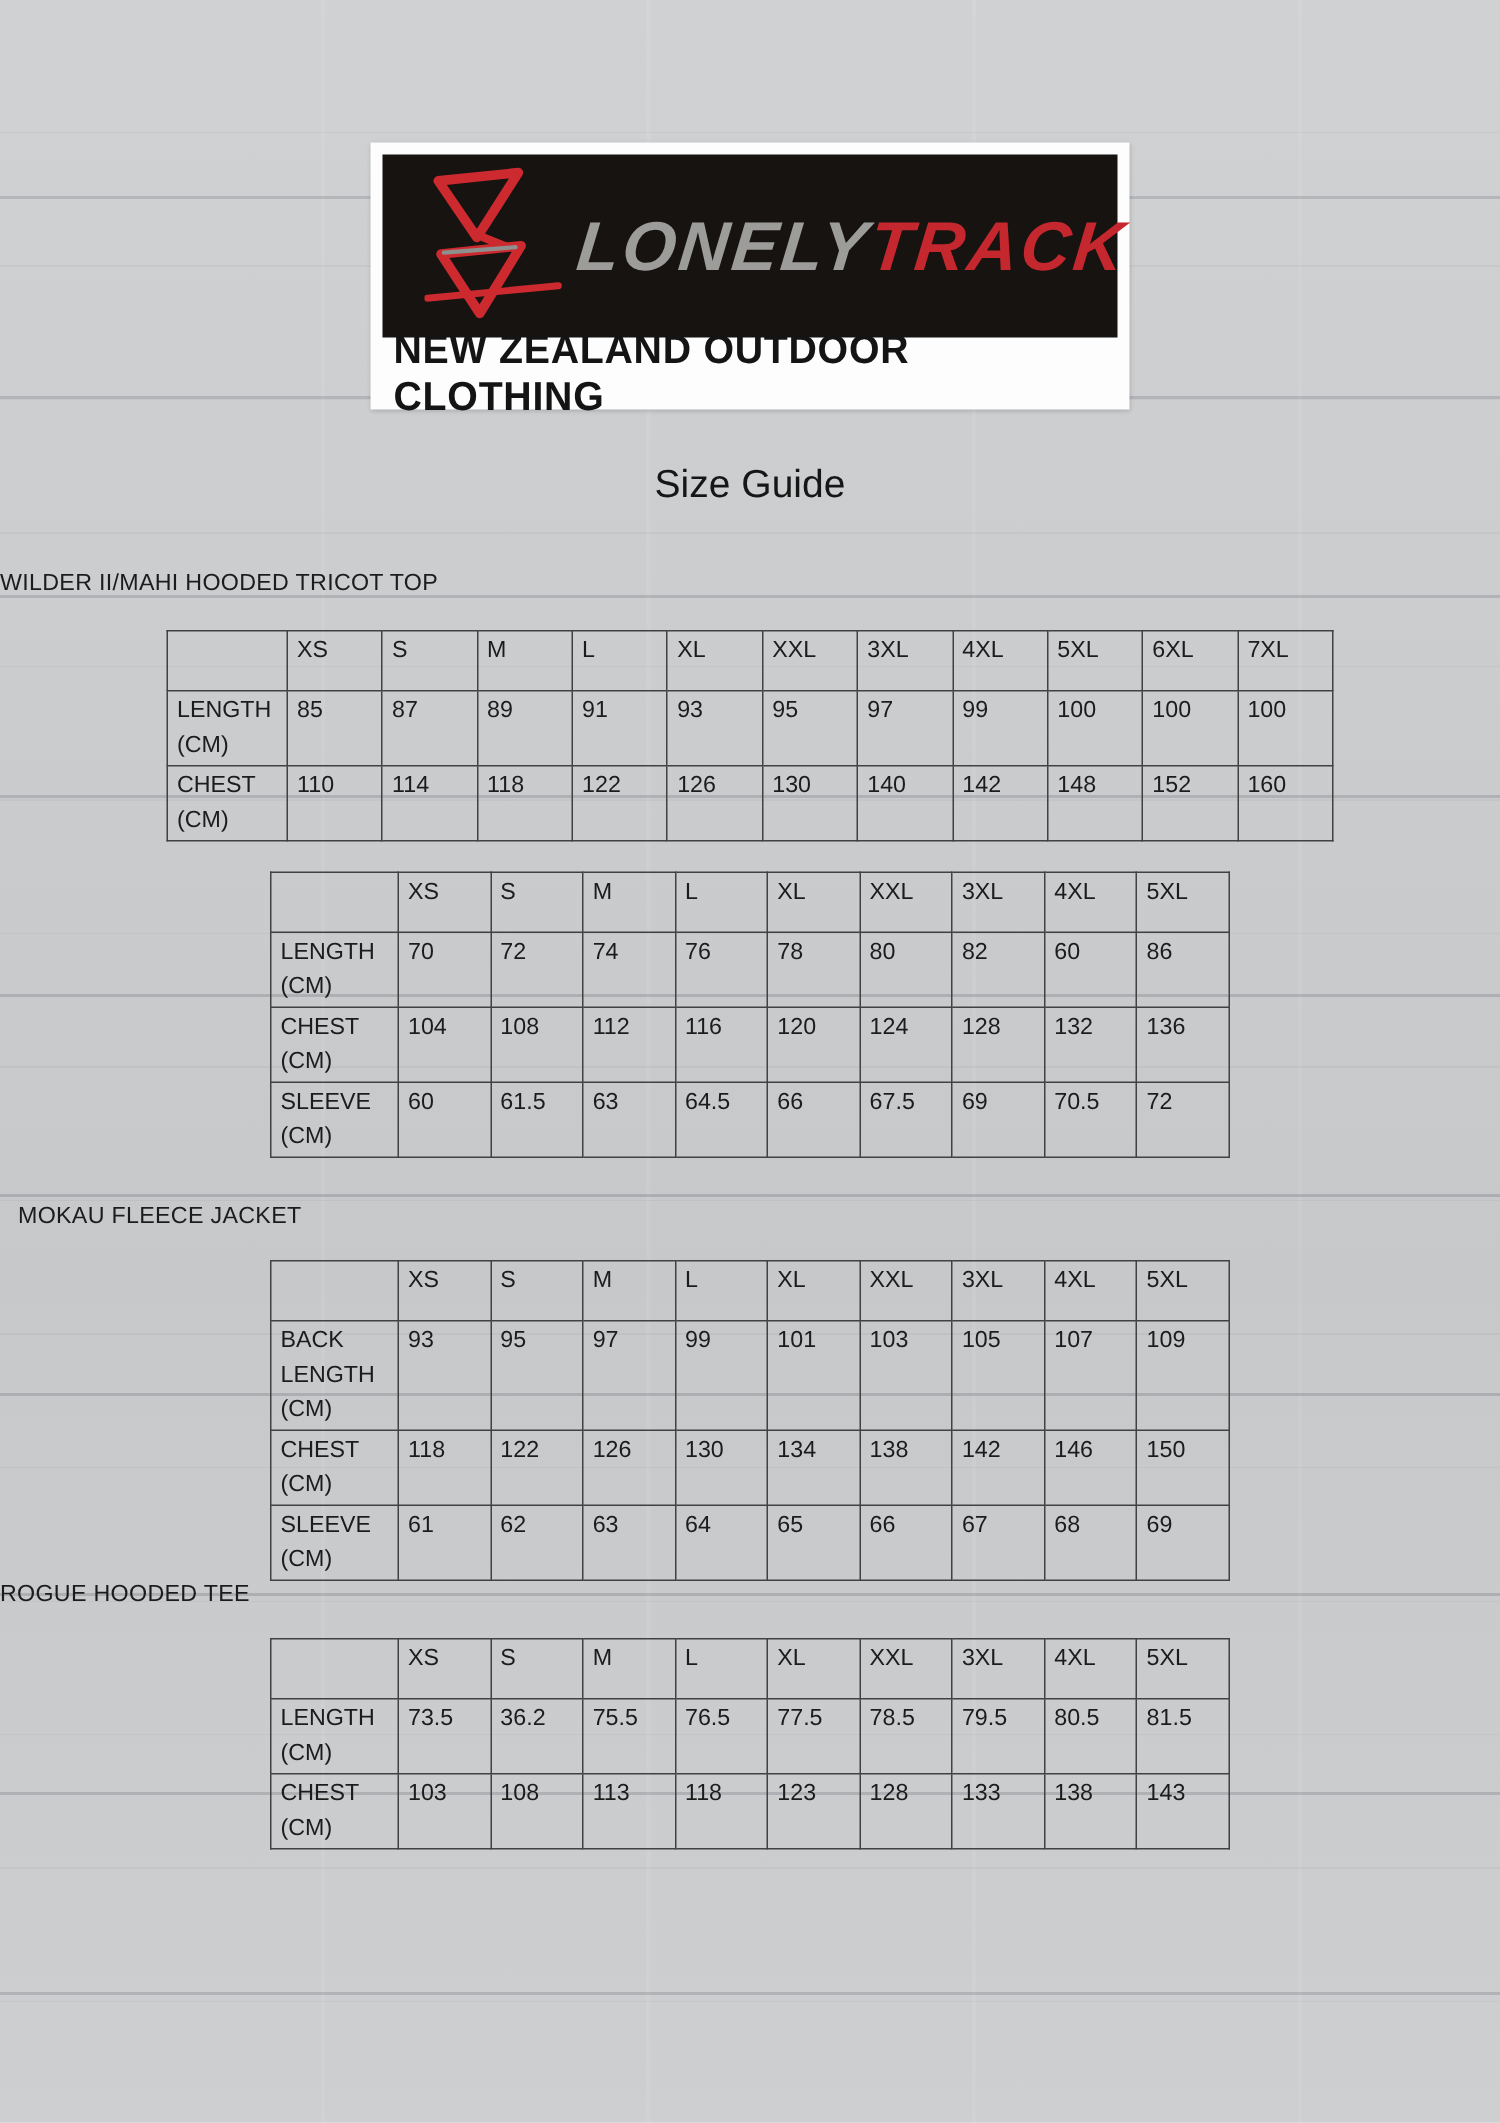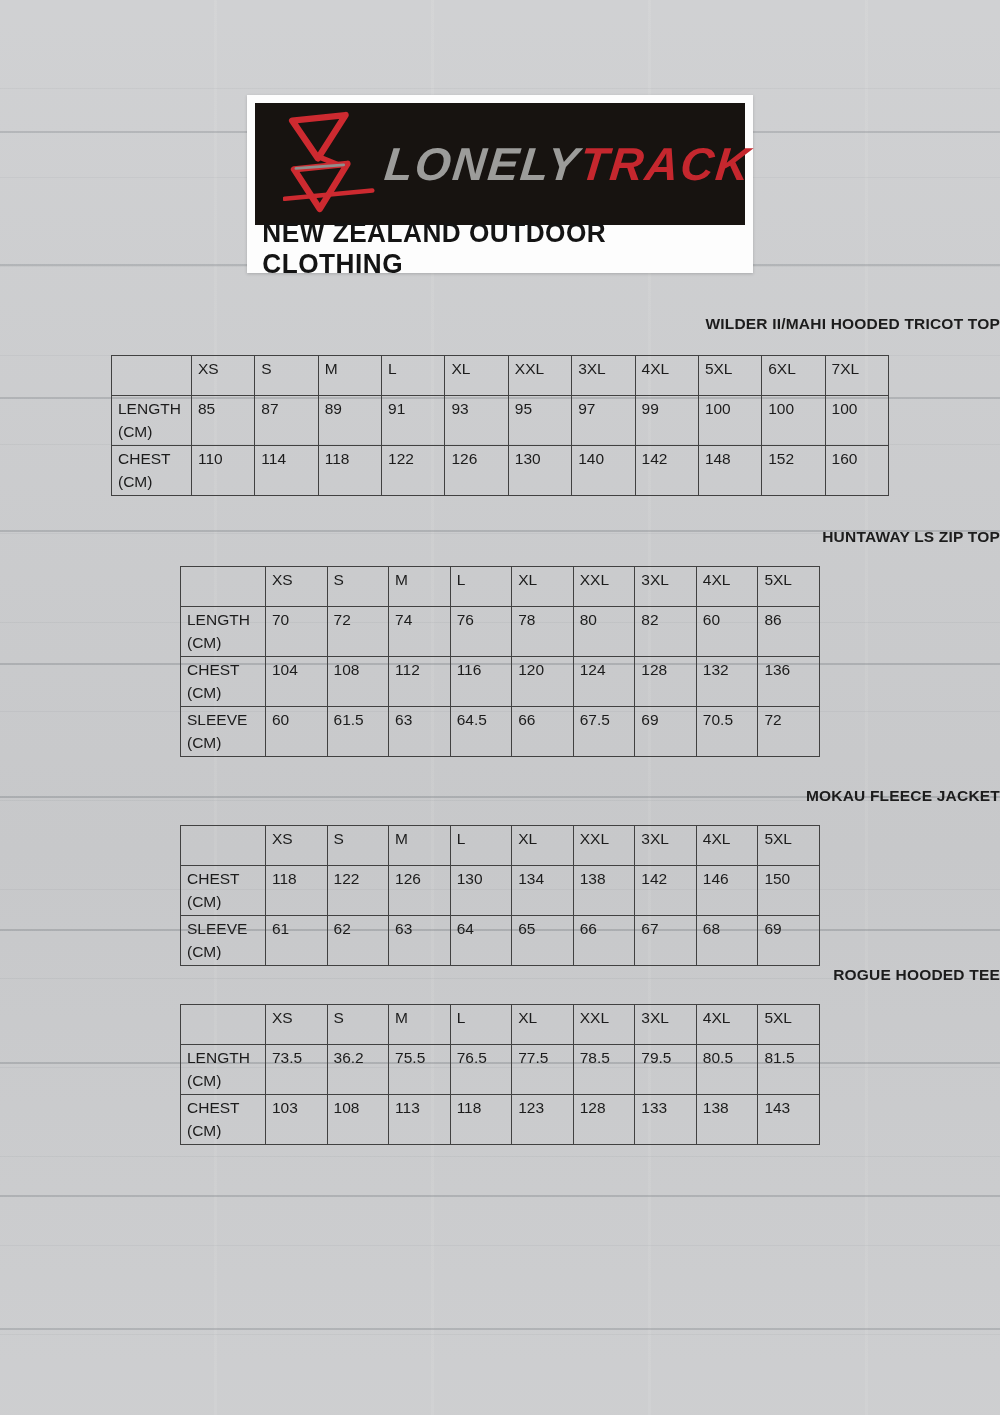--- a/index.html
+++ b/index.html
@@ -60,29 +60,29 @@
 
   
   .size-guide-title {
     margin-top: 34px;
     text-align: center;
     font-size: 26px;
     font-weight: 400;
     color: #161616;
   }
   .table-title {
-    text-align: right;
+    text-align: left;
     font-size: 15.5px;
-    font-weight: 700;
+    font-weight: 400;
     letter-spacing: 0.2px;
     color: #1c1c1c;
   }
   .tt-1 { margin-top: 42px; }
   .tt-2 { margin-top: 32px; }
-  .tt-3 { margin-top: 30px; }
+  .tt-3 { margin-top: 30px; padding-left: 12px; }
   .tt-4 { }
 
   
   table.size-table {
     border-collapse: collapse;
     table-layout: fixed;
     margin: 20px auto 0;
     background: transparent;
   }
   table.t-wide   { width: 778px; margin-top: 22px; }
@@ -117,20 +117,21 @@
           <polygon points="12,64 70,58 40,107" stroke="#cd2a30" stroke-width="7" fill="none" stroke-linejoin="round"></polygon>
           <line x1="2" y1="96" x2="97" y2="87" stroke="#cd2a30" stroke-width="5" stroke-linecap="round"></line>
           <line x1="14" y1="63" x2="66" y2="59" stroke="#8f8f8d" stroke-width="3" stroke-linecap="round"></line>
         </svg>
       </span>
       <span class="brand-text"><span class="brand-gray">LONELY</span><span class="brand-red">TRACK</span></span>
     </div>
     <div class="tagline">NEW ZEALAND OUTDOOR CLOTHING</div>
   </div>
 
+  <div class="size-guide-title">Size Guide</div>
 
   <div class="table-title tt-1">WILDER II/MAHI HOODED TRICOT TOP</div>
   <table class="size-table t-wide">
       <thead>
         <tr>
           <th></th>
           <th>XS</th>
           <th>S</th>
           <th>M</th>
           <th>L</th>
@@ -168,21 +169,20 @@
           <td>130</td>
           <td>140</td>
           <td>142</td>
           <td>148</td>
           <td>152</td>
           <td>160</td>
         </tr>
       </tbody>
     </table>
 
-  <div class="table-title tt-2">HUNTAWAY LS ZIP TOP</div>
   <table class="size-table t-narrow">
       <thead>
         <tr>
           <th></th>
           <th>XS</th>
           <th>S</th>
           <th>M</th>
           <th>L</th>
           <th>XL</th>
           <th>XXL</th>
@@ -242,20 +242,32 @@
           <th>L</th>
           <th>XL</th>
           <th>XXL</th>
           <th>3XL</th>
           <th>4XL</th>
           <th>5XL</th>
         </tr>
       </thead>
       <tbody>
         <tr>
+          <th>BACK LENGTH (CM)</th>
+          <td>93</td>
+          <td>95</td>
+          <td>97</td>
+          <td>99</td>
+          <td>101</td>
+          <td>103</td>
+          <td>105</td>
+          <td>107</td>
+          <td>109</td>
+        </tr>
+        <tr>
           <th>CHEST (CM)</th>
           <td>118</td>
           <td>122</td>
           <td>126</td>
           <td>130</td>
           <td>134</td>
           <td>138</td>
           <td>142</td>
           <td>146</td>
           <td>150</td>

